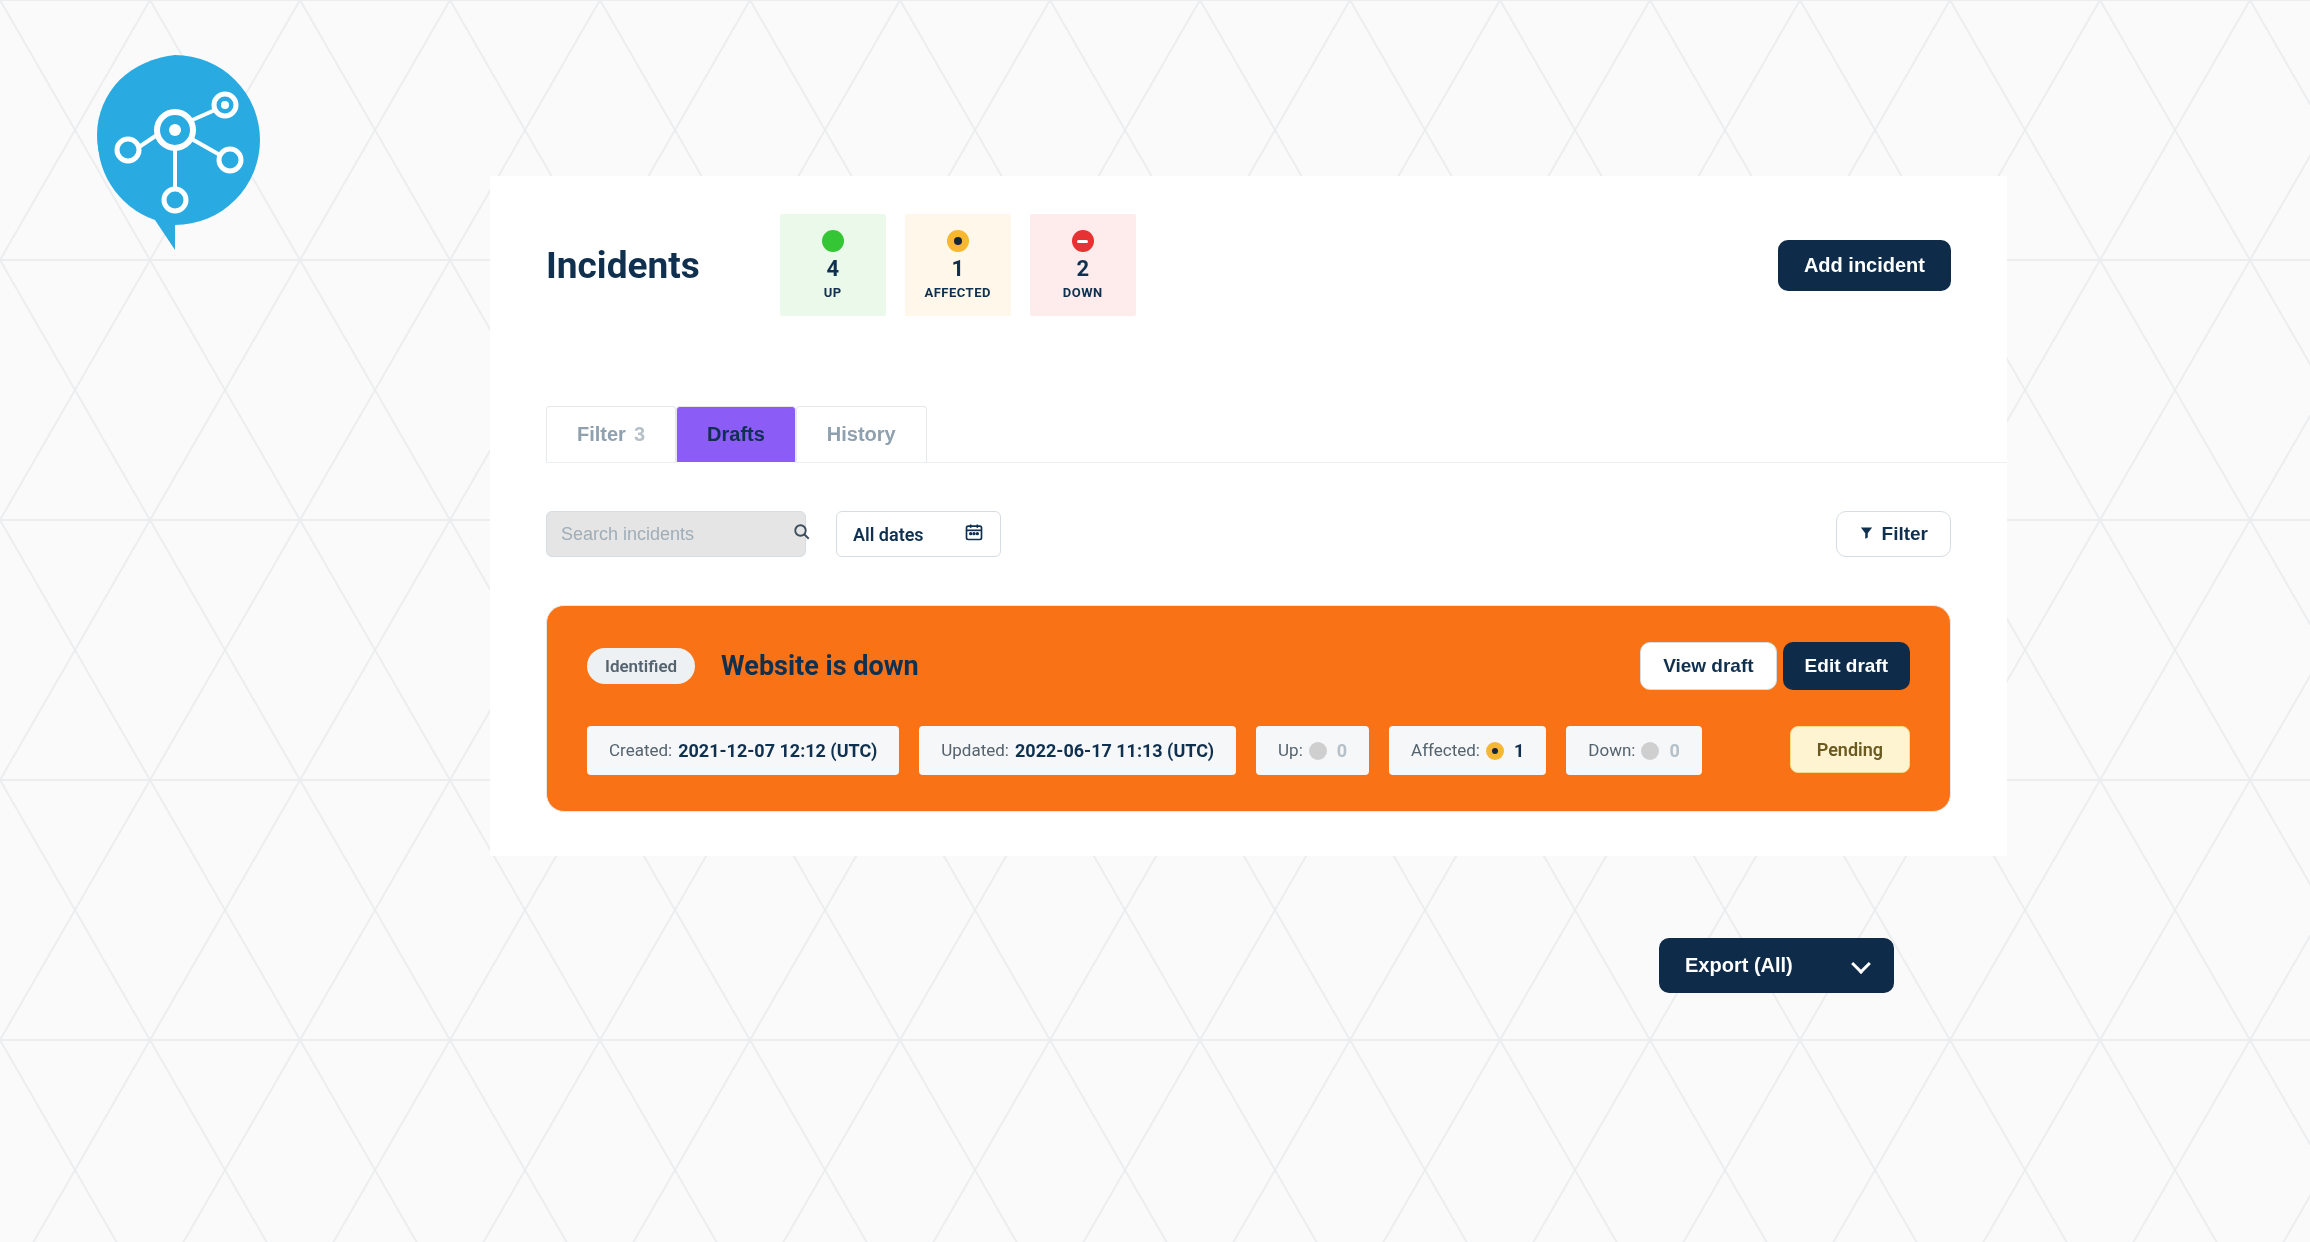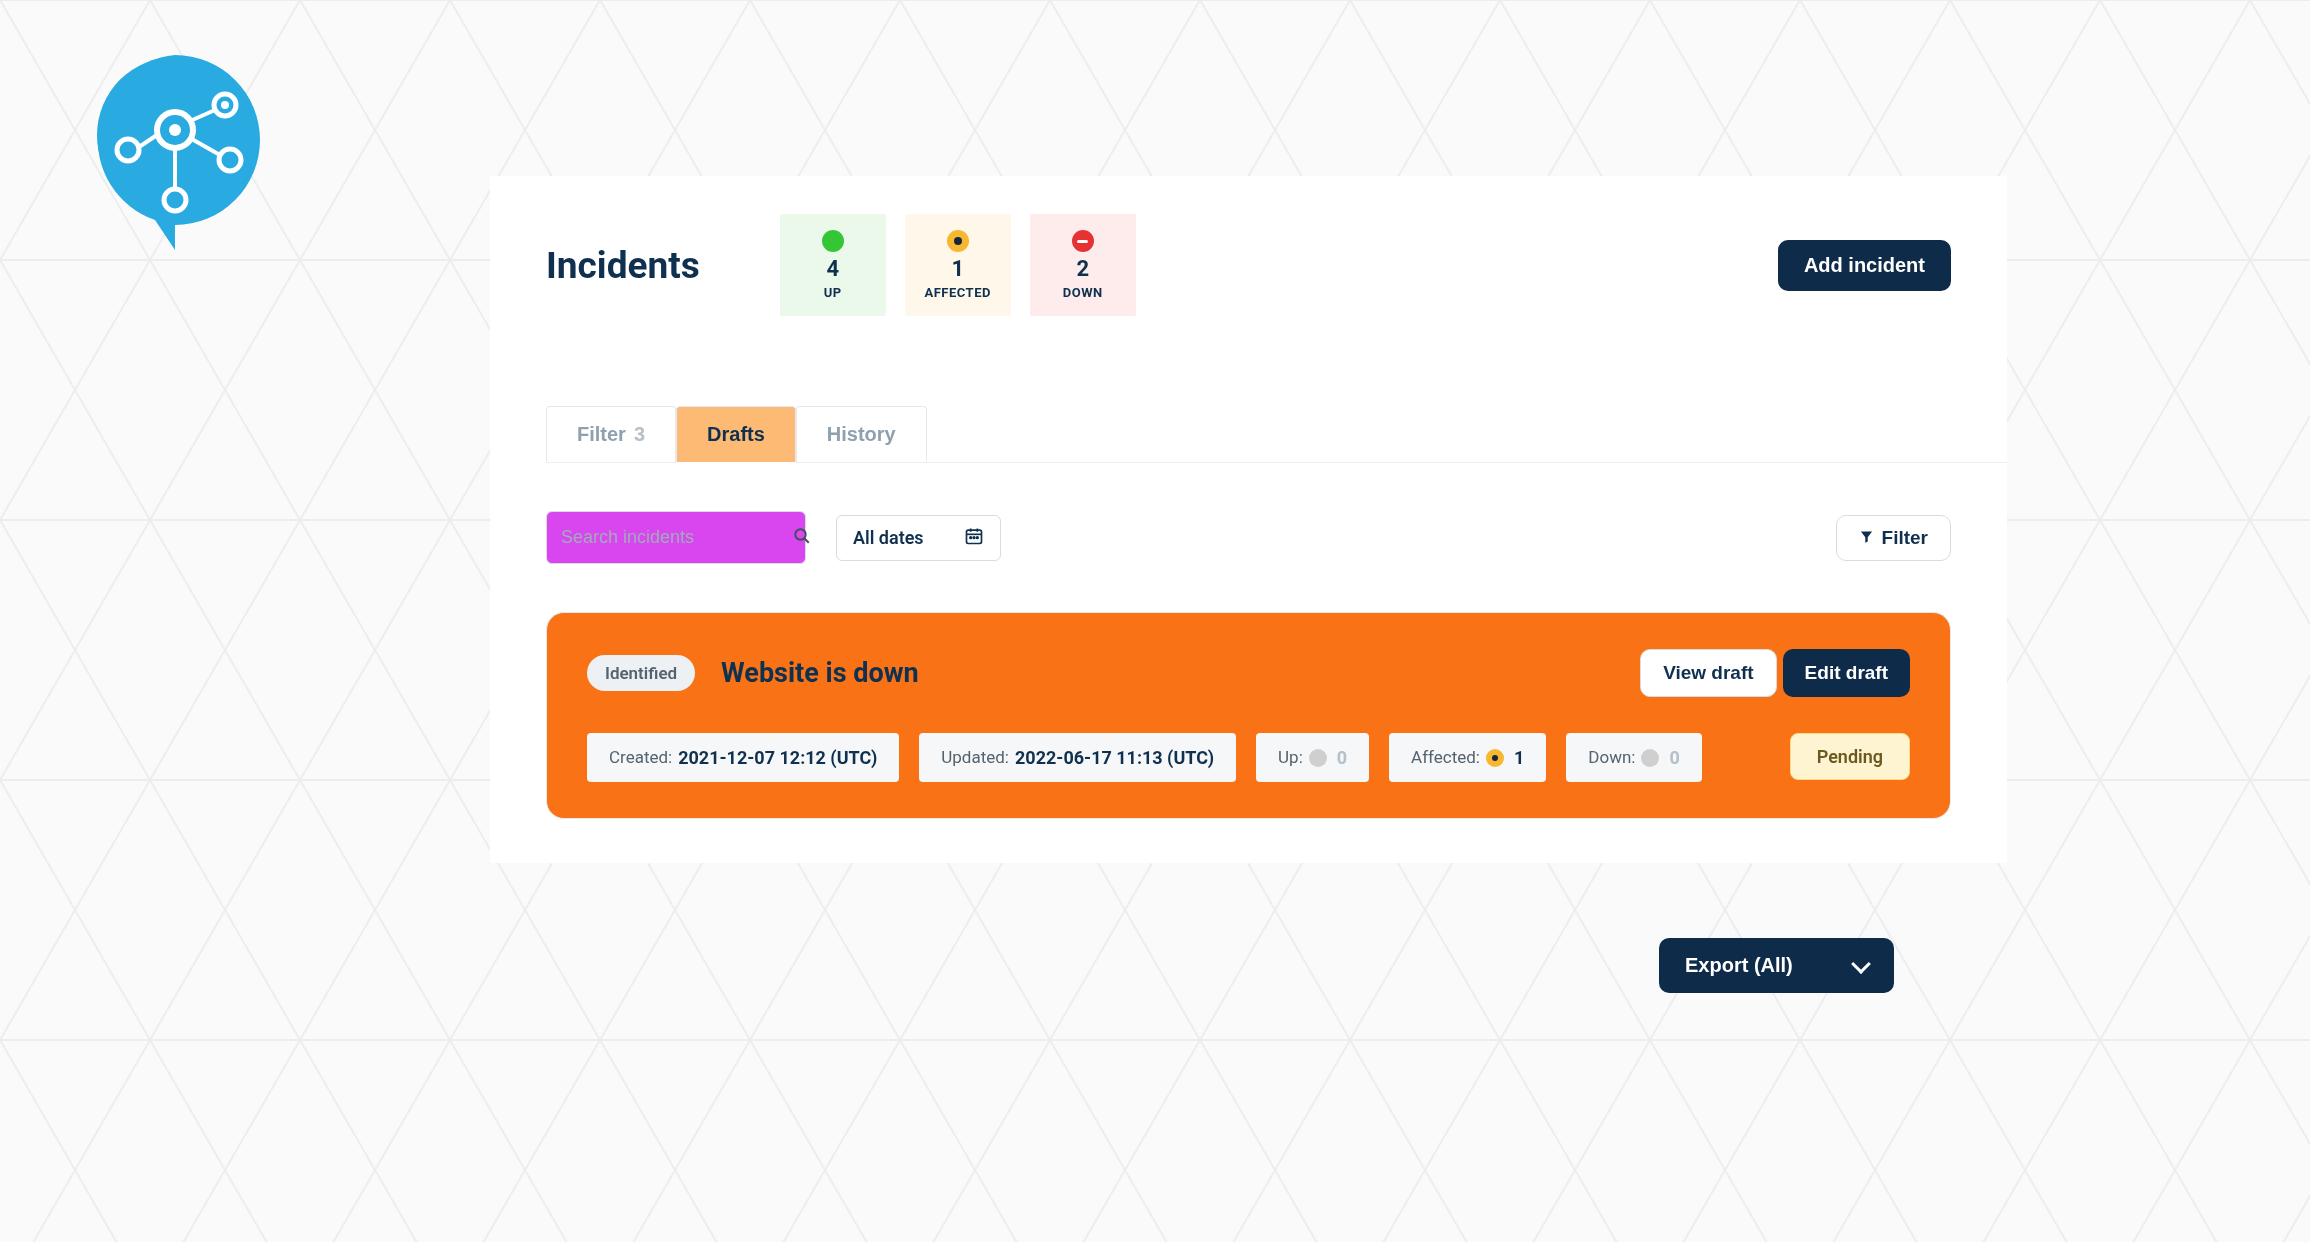--- a/index.html
+++ b/index.html
@@ -110,21 +110,21 @@
     display: flex; gap: 8px; align-items: baseline;
   }
   .tab.inactive-box {
     border: 1px solid #e5e9ec;
     border-bottom: none;
     border-top-left-radius: 4px;
     border-top-right-radius: 4px;
   }
   .tab.active {
     color: #10304f;
-    background: #fdba74;
+    background: #8b5cf6;
     border: 1px solid #e5e9ec;
     border-bottom: 1px solid #fff;
     margin-bottom: -1px;
     border-top-left-radius: 4px;
     border-top-right-radius: 4px;
   }
   .tab .count { color:#b5c0c9; font-weight:700; }
 
   
   .filter-bar {
@@ -132,23 +132,23 @@
     align-items: center;
     gap: 30px;
     padding: 48px 56px 0 56px;
   }
   .search-box {
     display: flex;
     align-items: center;
     border: 1px solid #d5dde3;
     border-radius: 6px;
     padding: 0 14px;
-    height: 53px;
+    height: 46px;
     width: 260px;
-    background: #d946ef;
+    background: #e5e5e5;
   }
   .search-box input {
     border: none;
     outline: none;
     flex: 1;
     font-size: 18px;
     color: #10304f;
     background: transparent;
   }
   .search-box input::placeholder { color:#9fadb8; }

